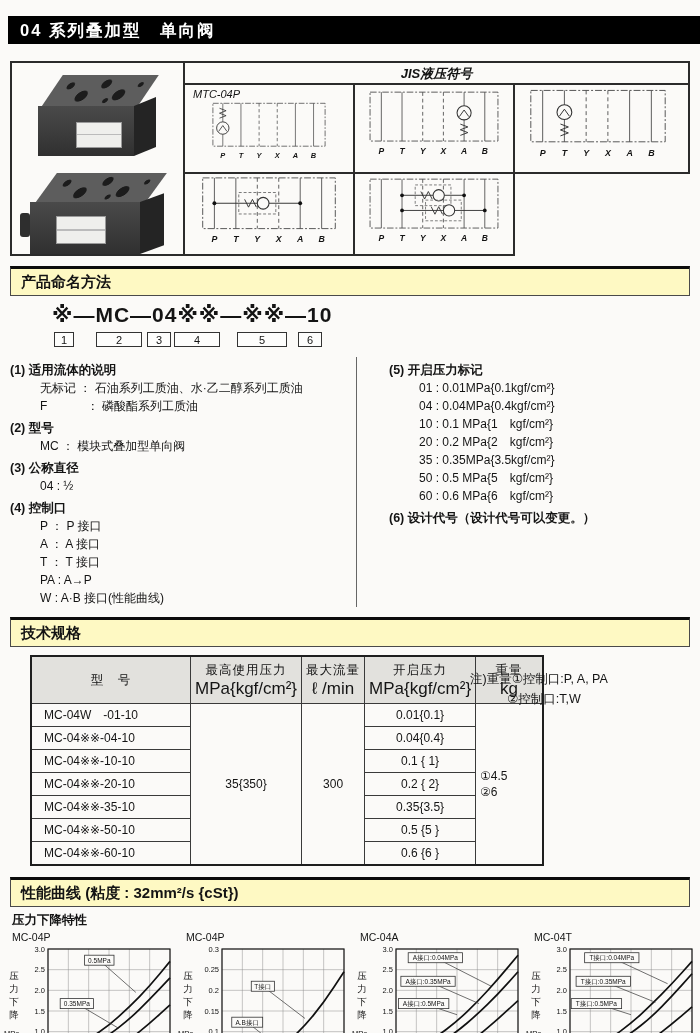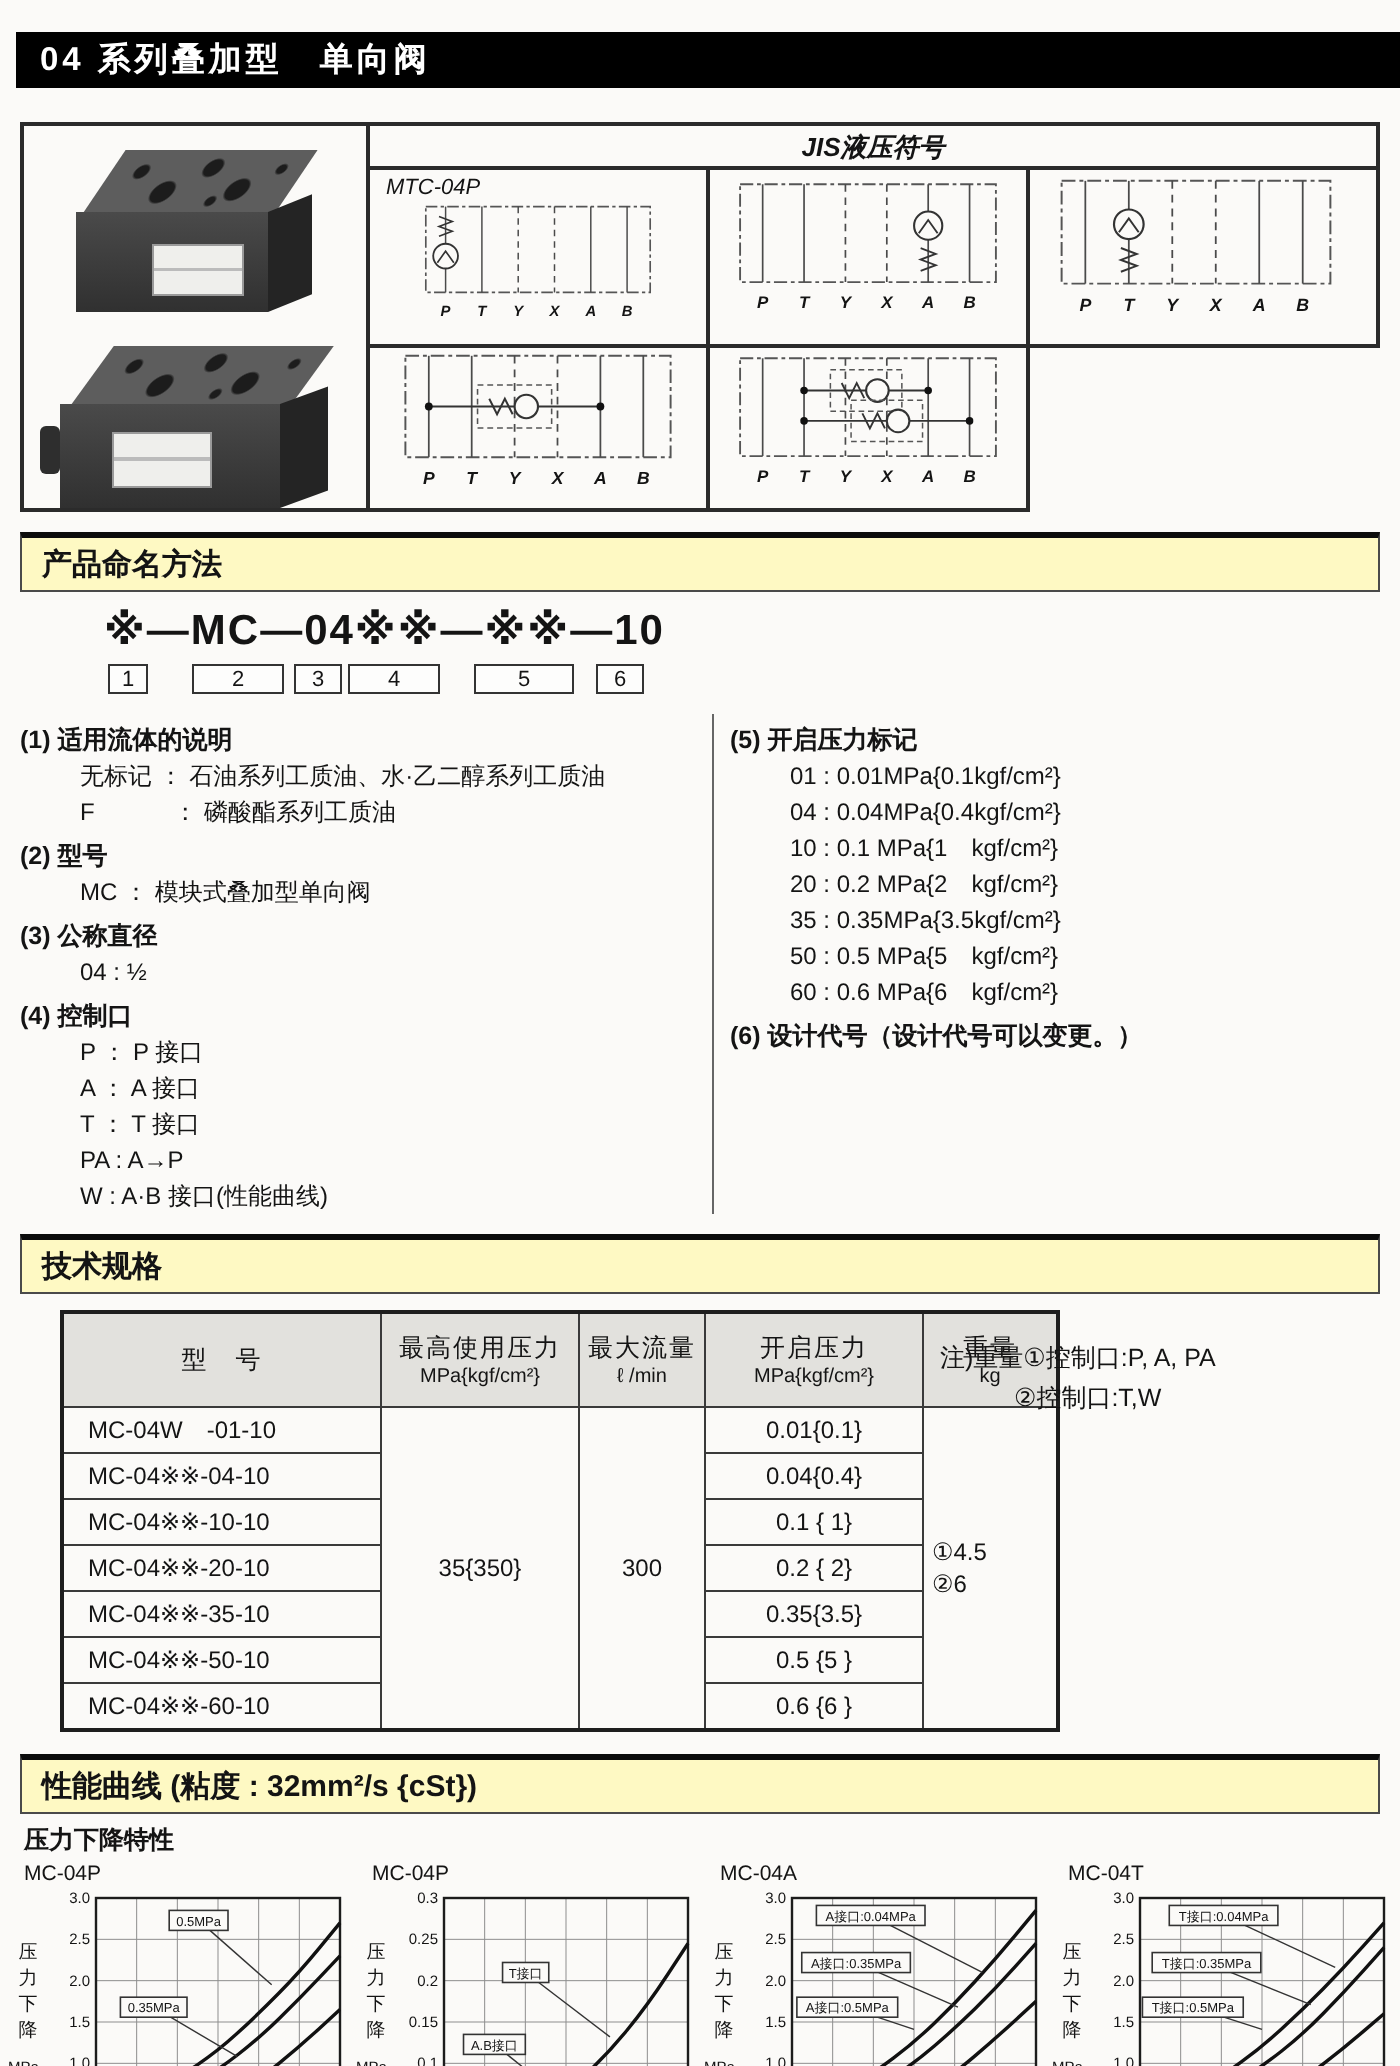--- a/index.html
+++ b/index.html
@@ -48,30 +48,30 @@
   
   .sec-h{margin:10px 10px 0 10px;border:1px solid #4a4a4a;border-top:3px solid #0c0c0c;
          padding:4px 10px 3px 10px;font-size:15px;font-weight:600;background:#fef9c3;}
   
   .code-wrap{position:relative;margin:7px 0 2px 52px;height:52px;}
   .code{font-size:21px;font-weight:bold;letter-spacing:1px;}
   .cbox{position:absolute;top:29px;border:1.5px solid #333;font-size:11px;text-align:center;
         height:15px;line-height:15px;background:#fdfdfc;box-sizing:border-box;}
   .naming-cols{display:flex;margin:0 10px;align-items:stretch;}
   .ncol-left{width:346px;}
-  .ncol-right{flex:1;border-left:1px solid #666;padding-left:8px;}
+  .ncol-right{flex:1;border-left:1px solid #666;padding-left:32px;}
   .nitem-title{font-weight:bold;font-size:12.5px;margin-top:5px;}
   .nitem-line{font-size:12px;margin-left:30px;line-height:1.5;}
   
   .specs-wrap{margin:8px 10px 0 10px;position:relative;height:212px;padding-left:20px;}
   table.spec{border-collapse:collapse;border:2px solid #1e1e1e;}
   table.spec th,table.spec td{border:1px solid #3a3a3a;font-size:12px;padding:0 4px;}
   table.spec thead th{background:#e2e1dd;font-weight:normal;height:46px;}
   .th1{font-size:12.5px;letter-spacing:1px;}
-  .th2{font-size:10px;}
+  .th2{font-size:17px;}
   table.spec tbody td{height:22px;text-align:center;}
   td.model{text-align:left !important;padding-left:12px !important;}
   .wcell div{text-align:left;font-size:12px;line-height:1.35;}
   .spec-note{position:absolute;left:460px;top:14px;font-size:12.5px;line-height:1.6;}
   .spec-note .n2{margin-left:37px;}
   
   .perf-sub{margin:5px 0 0 12px;font-weight:bold;font-size:12.5px;}
   .charts{display:flex;margin:1px 0 0 2px;}
   .chart{width:174px;}
   .chart-title{font-size:10.5px;margin:1px 0 0 10px;}

